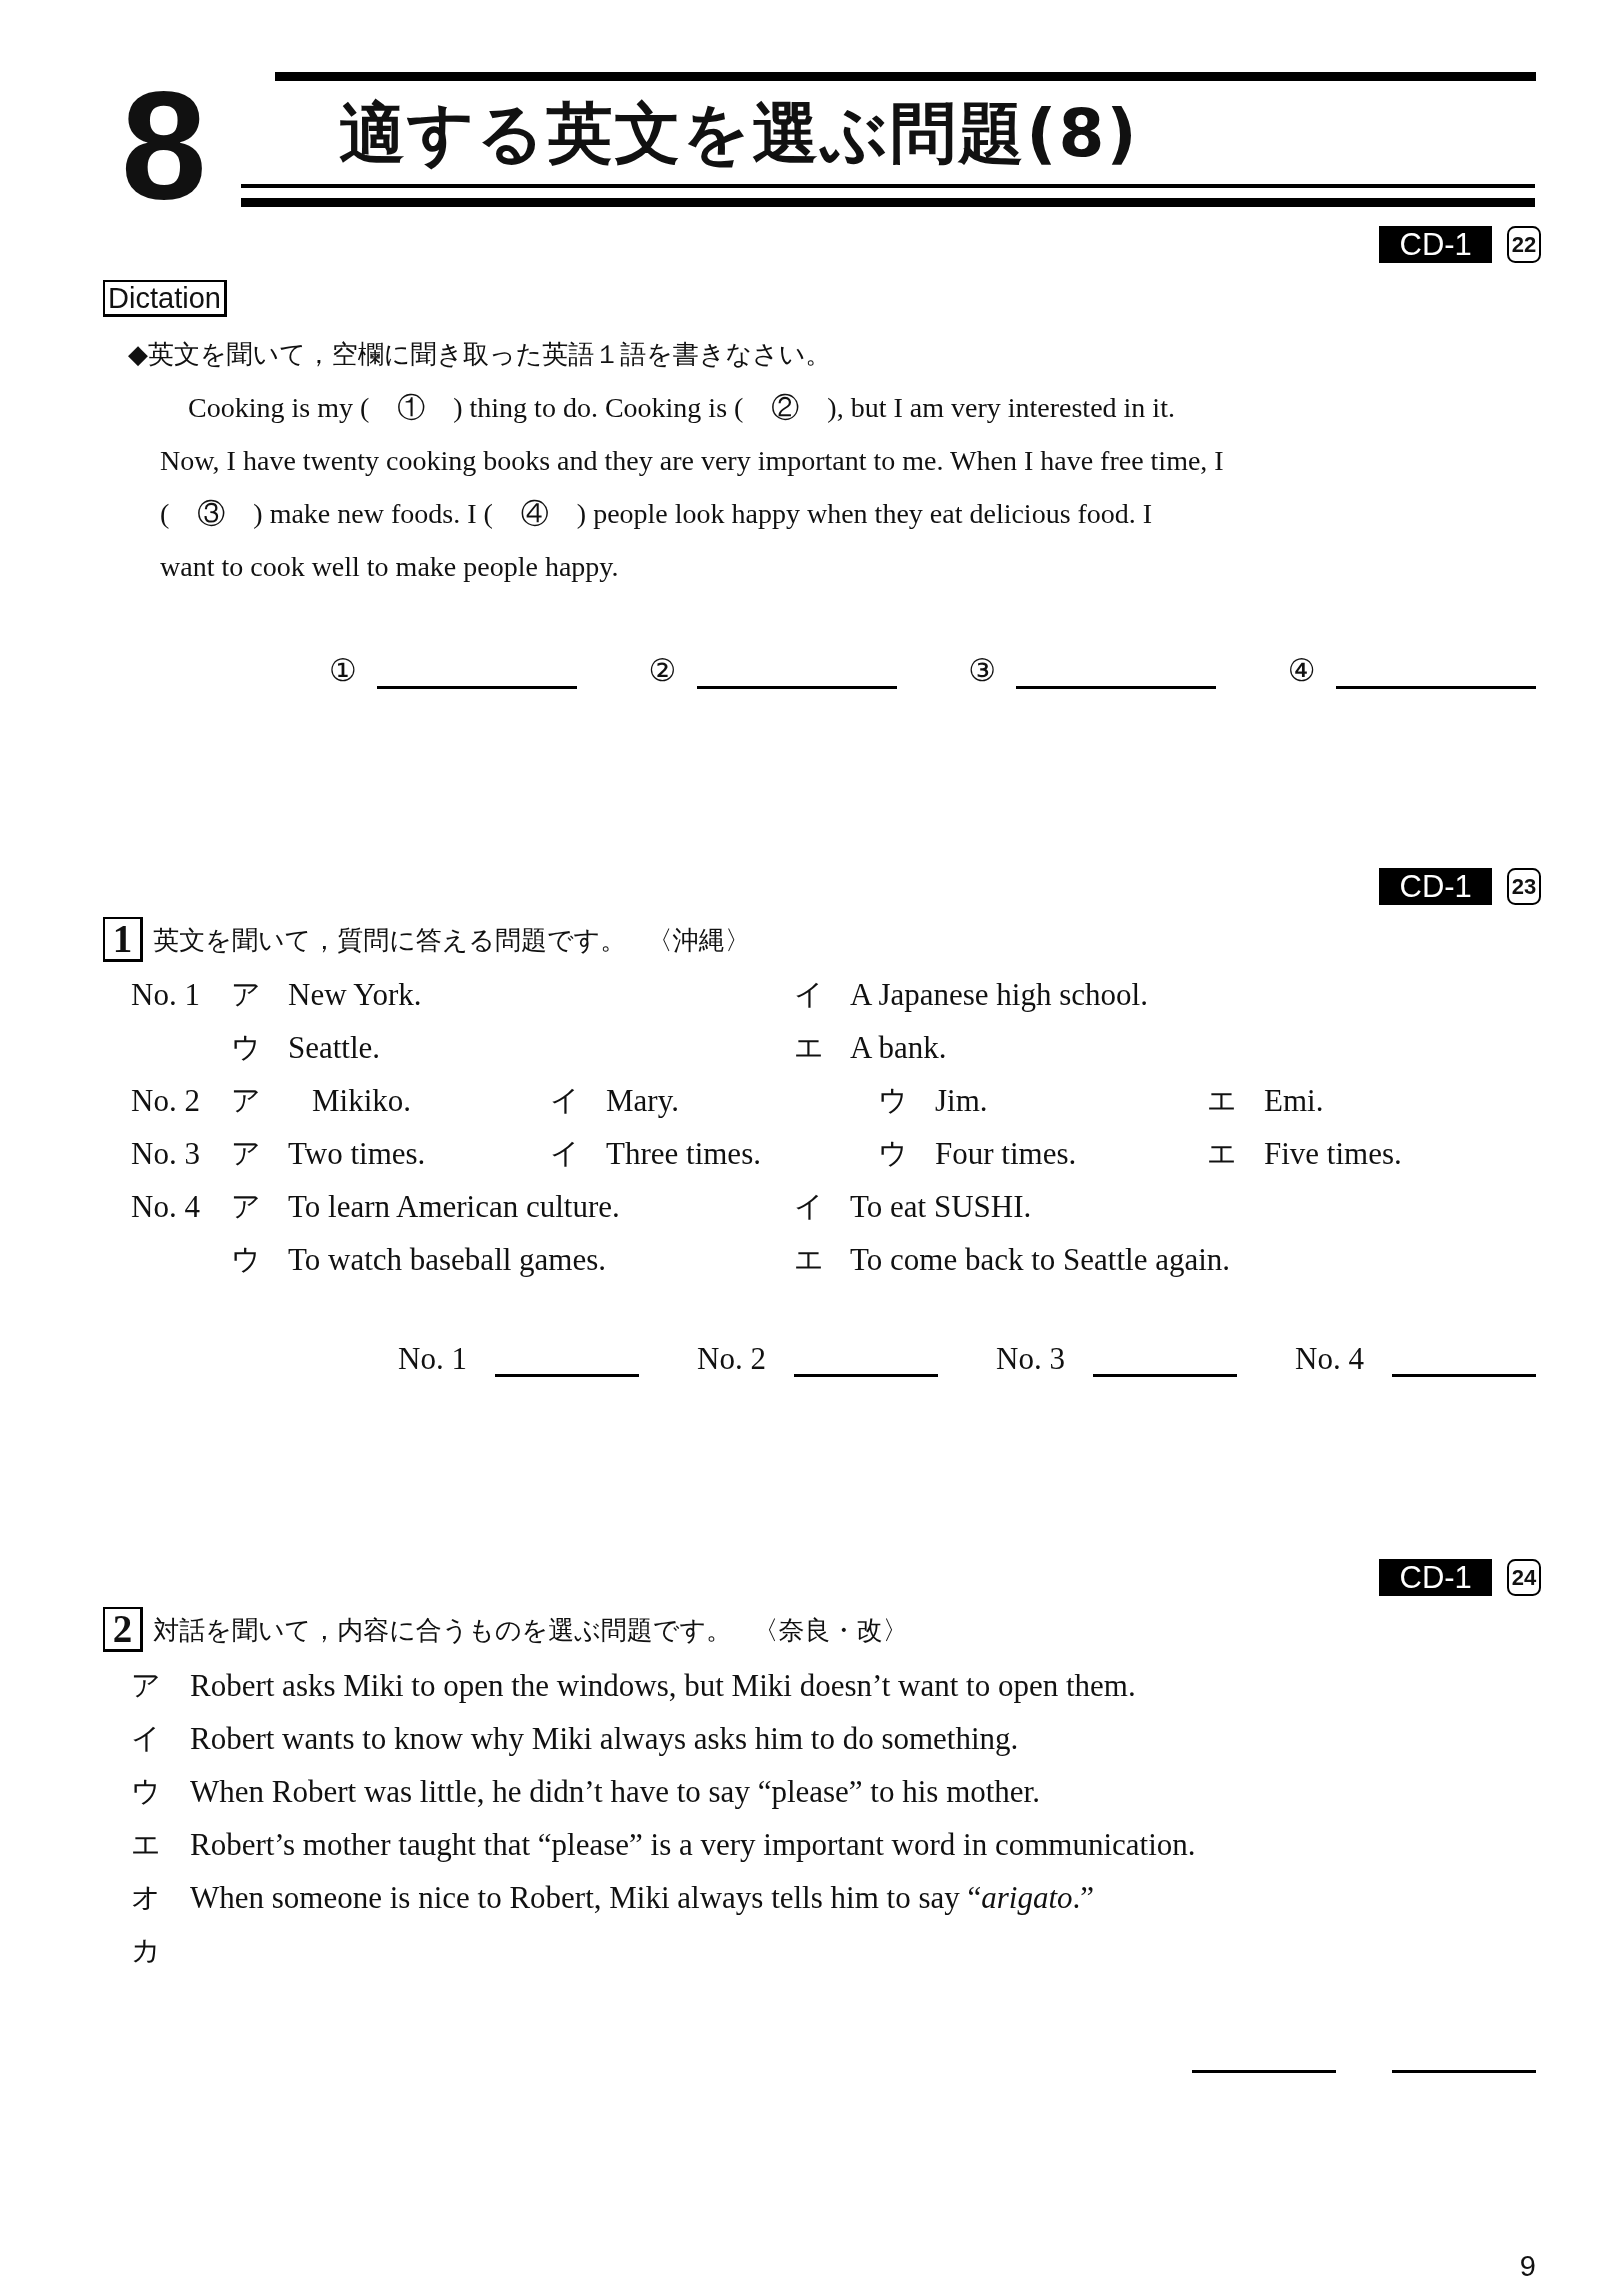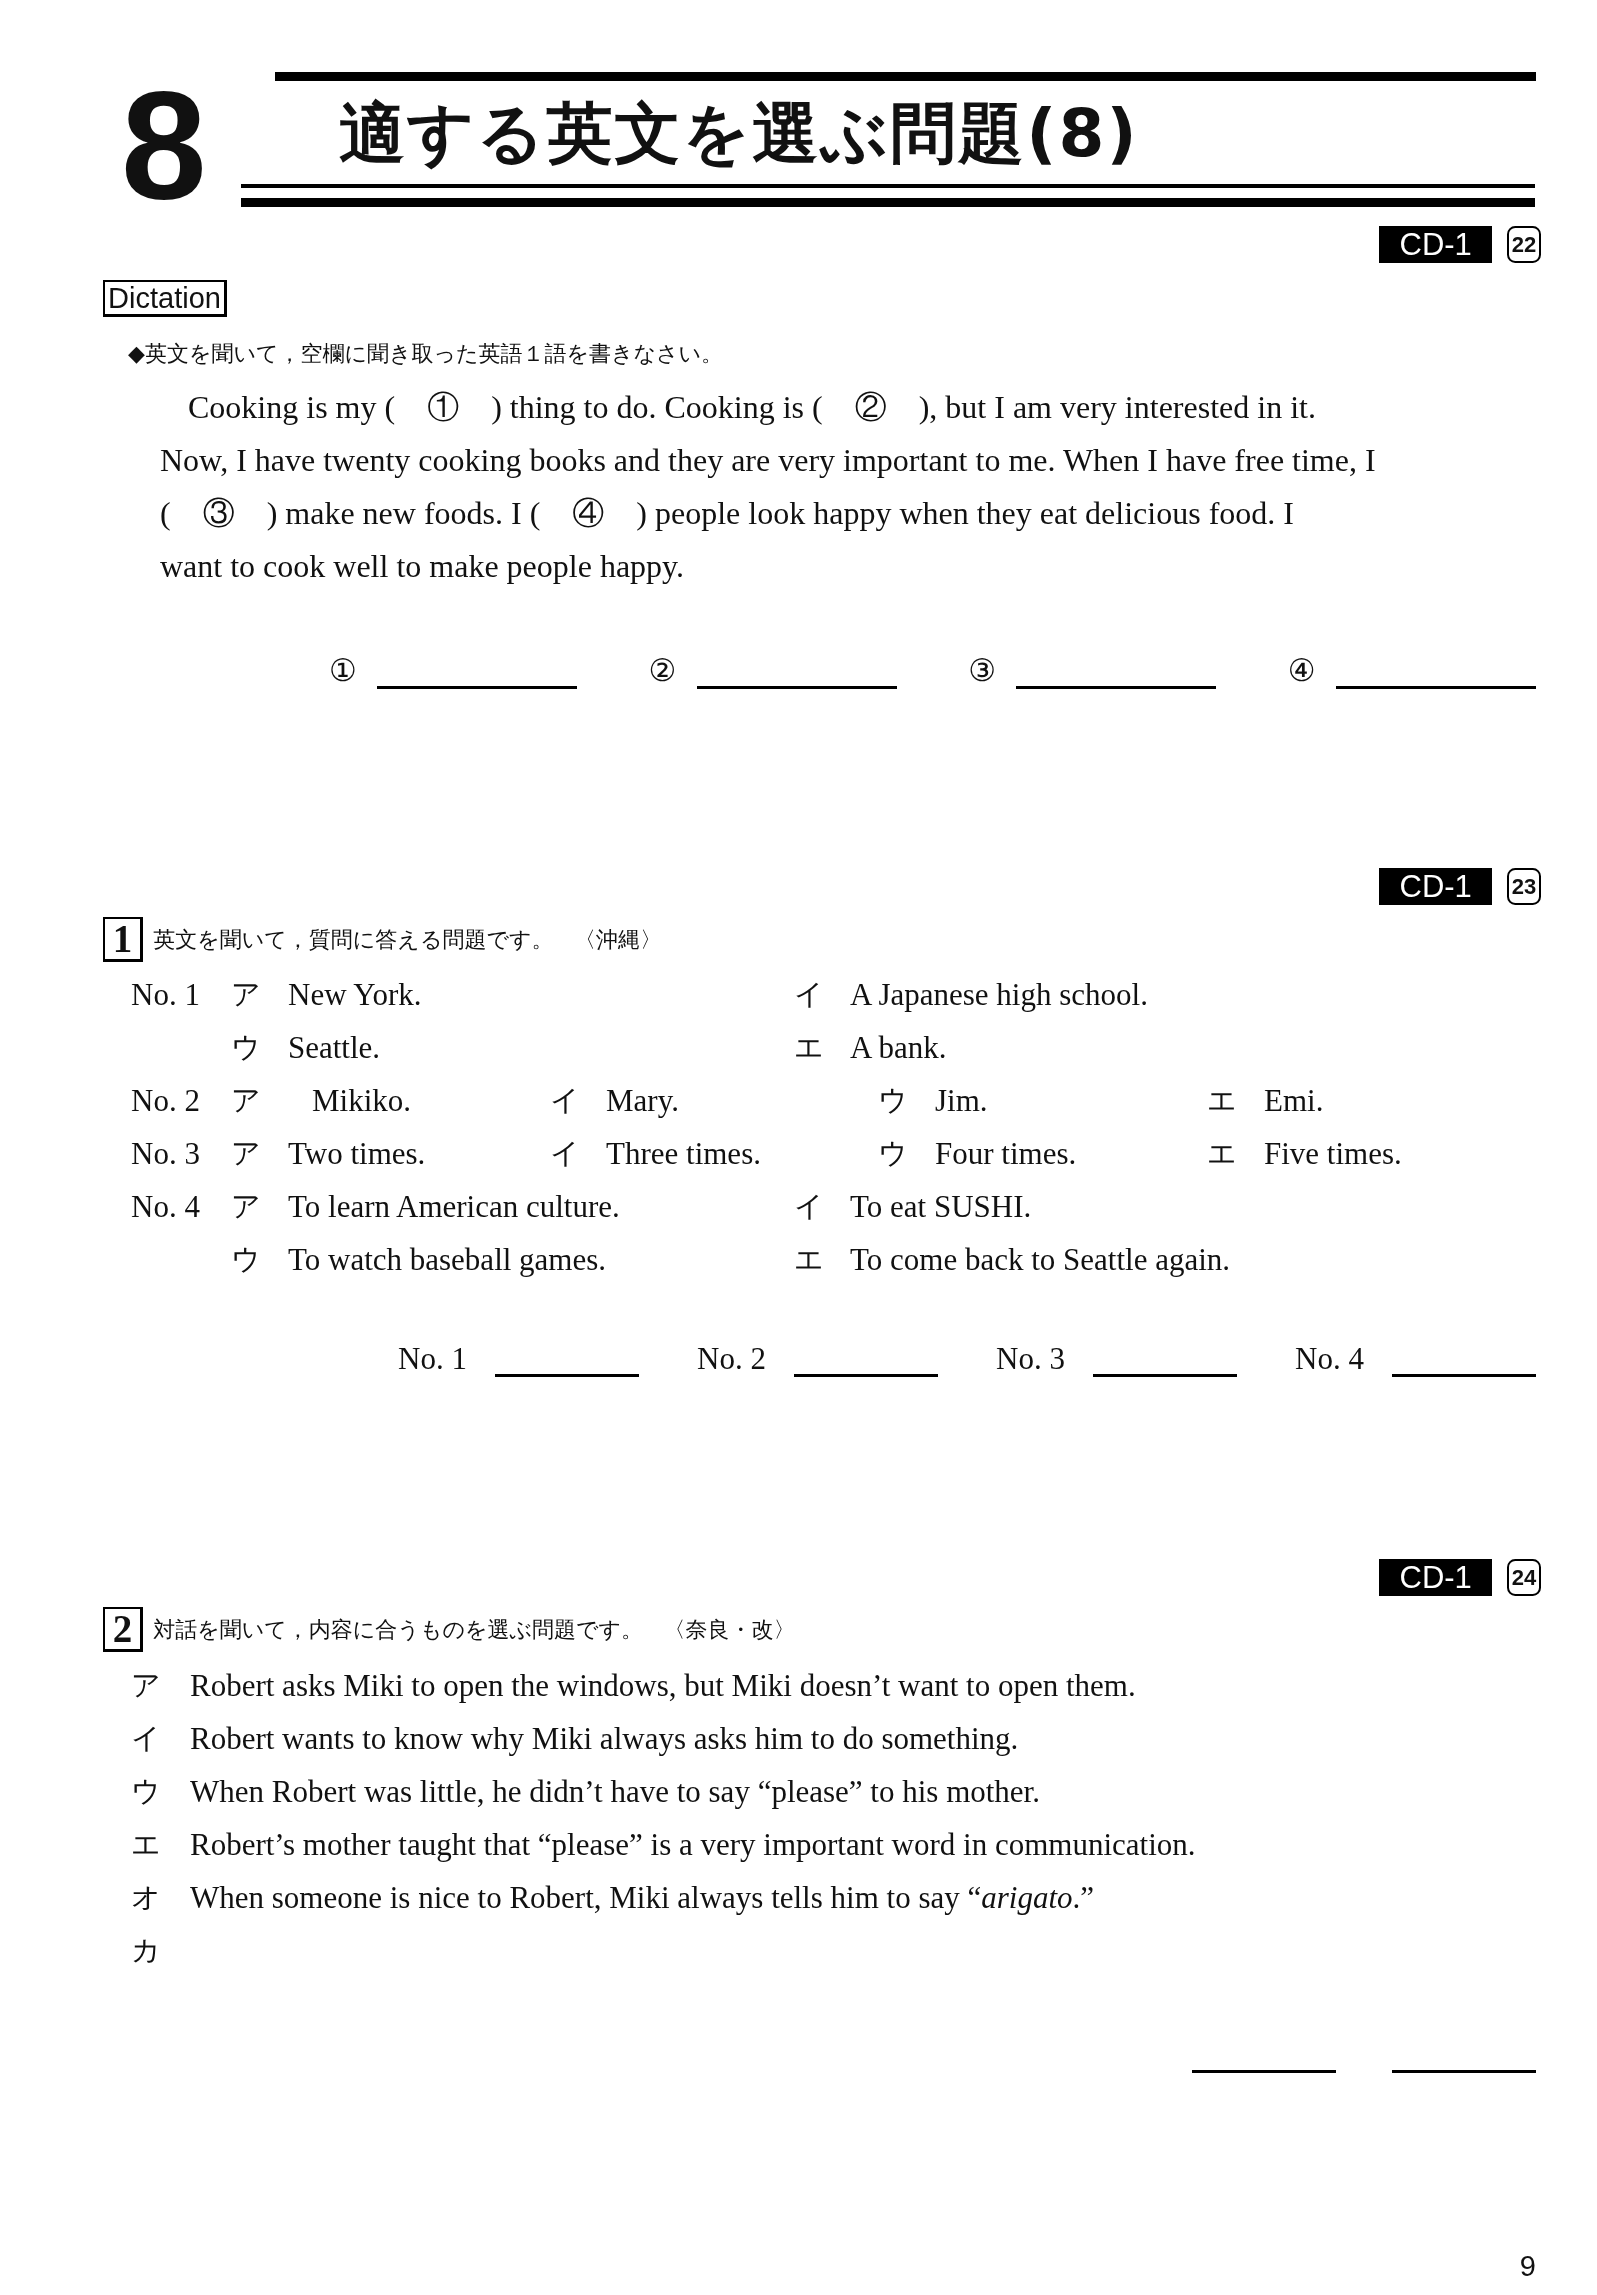--- a/index.html
+++ b/index.html
@@ -11,22 +11,22 @@
           font-weight:bold;font-size:154px;line-height:154px;letter-spacing:-5.1px;}
   .title{position:absolute;left:339px;top:95px;font-family:"DejaVu Sans",sans-serif;font-weight:bold;
          font-size:66px;line-height:77px;letter-spacing:2.1px;}
   .cd{position:absolute;display:flex;gap:14.4px;}
   .cd-label{background:#000;color:#fff;font-family:"Liberation Sans","DejaVu Sans",sans-serif;
             font-size:31px;line-height:37px;padding:0 20.5px;height:37px;}
   .cd-track{border:2.6px solid #000;border-radius:8.2px;font-family:"Liberation Sans","DejaVu Sans",sans-serif;
             font-weight:bold;font-size:22px;line-height:31px;padding:1px 3.1px;}
   .tag{position:absolute;border:2.1px solid #000;border-right-width:3.1px;border-bottom-width:3.6px;
        font-family:"Liberation Sans","DejaVu Sans",sans-serif;font-size:29px;line-height:32px;padding:0 3.1px;}
-  .jp{font-family:"DejaVu Serif",serif;font-size:22px;line-height:36px;}
-  .para{position:absolute;left:160px;width:1377px;font-size:32px;line-height:53px;text-align:justify;}
+  .jp{font-family:"DejaVu Serif",serif;font-size:26px;line-height:36px;}
+  .para{position:absolute;left:160px;width:1377px;font-size:28px;line-height:53px;text-align:justify;}
   .para .line{display:block;white-space:nowrap;}
   .blank-row{position:absolute;left:329px;top:652px;width:1207px;display:flex;justify-content:space-between;}
   .blank-item{display:flex;align-items:flex-end;gap:20.5px;font-size:31px;}
   .blank-line{display:inline-block;width:200px;border-bottom:3.1px solid #000;height:31px;}
   .secnum{display:inline-block;border:2.1px solid #000;border-right-width:3.1px;border-bottom-width:3.1px;
           font-size:39px;line-height:40px;width:35px;text-align:center;margin-right:10.3px;font-weight:bold;}
   .sechead{position:absolute;left:103px;display:flex;align-items:center;}
   .opt-grid{position:absolute;left:131px;top:968px;width:1335px;}
   .opt-row{position:relative;height:53px;font-size:31px;line-height:53px;}
   .opt-row span{position:absolute;white-space:nowrap;}

